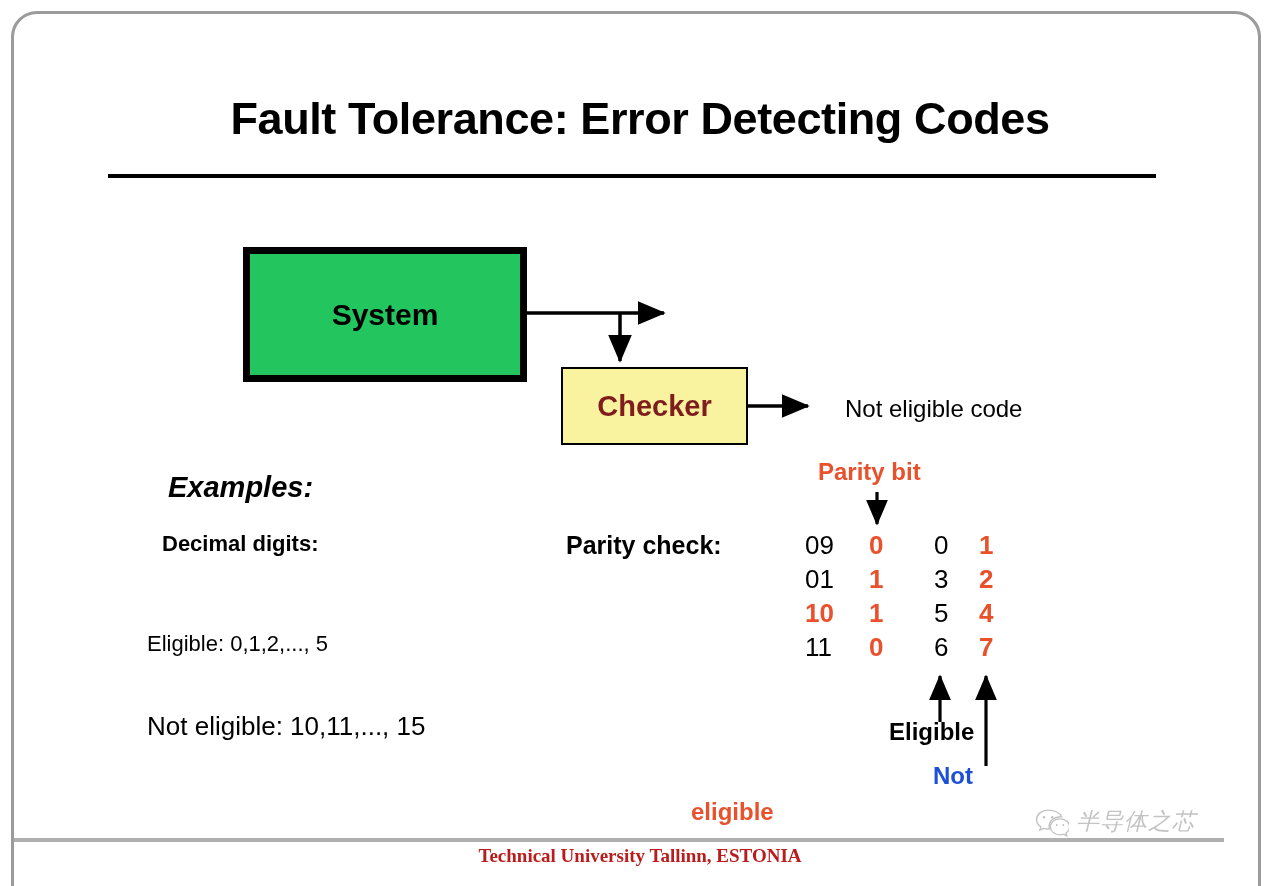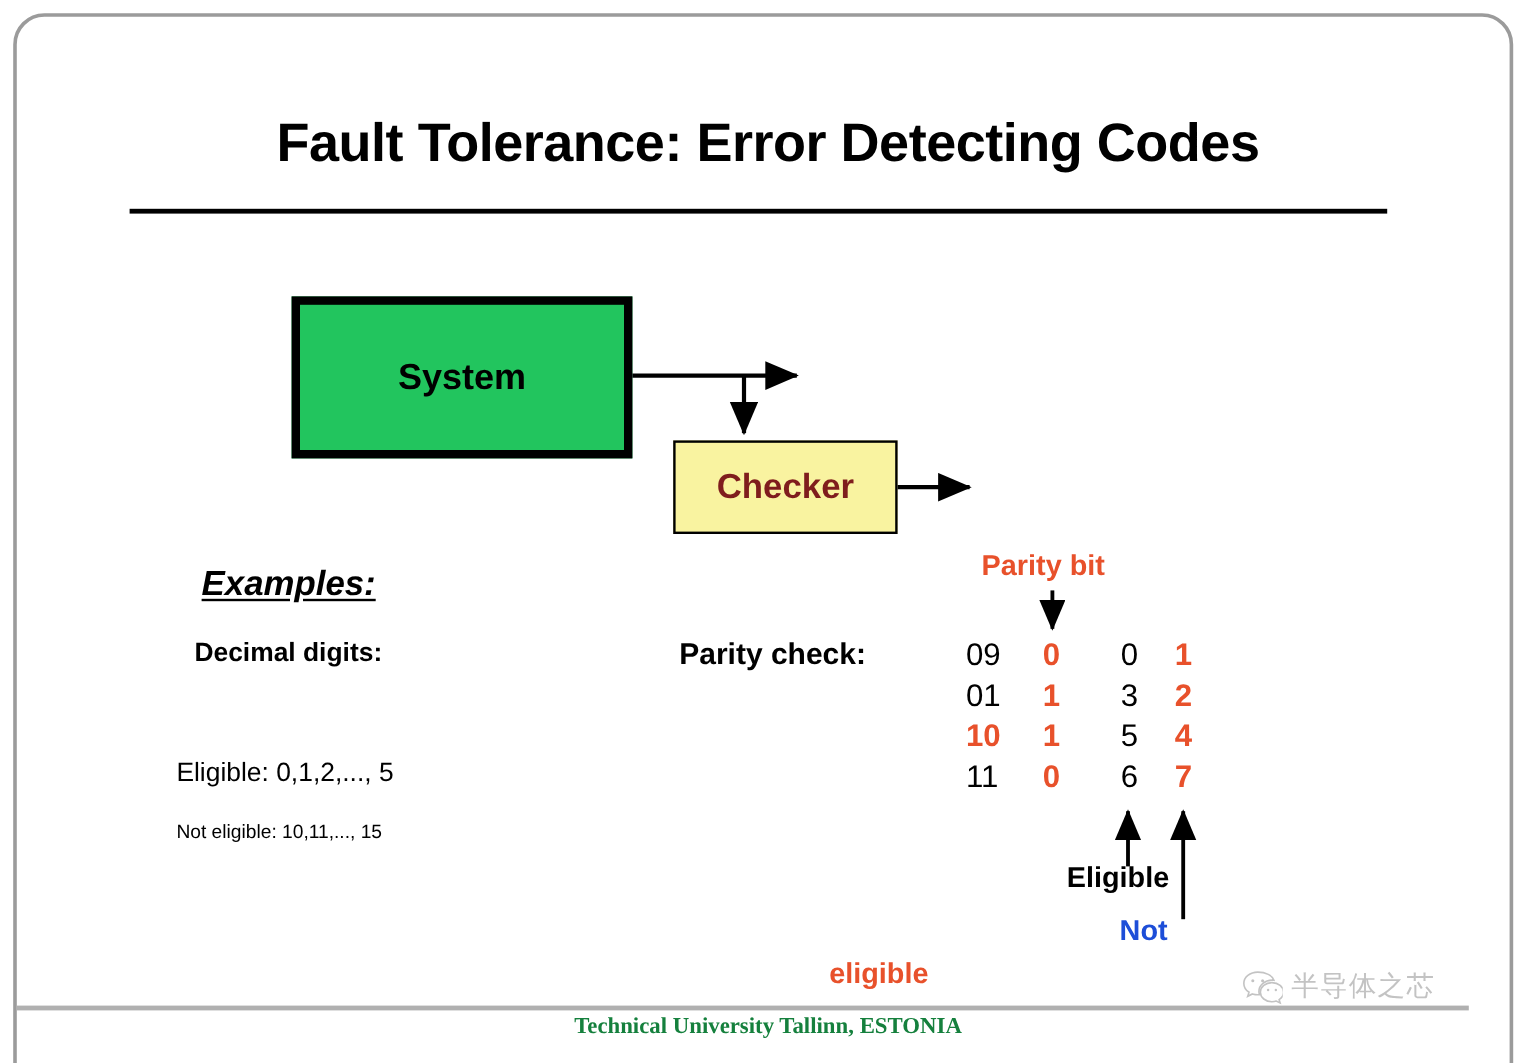--- a/index.html
+++ b/index.html
@@ -126,21 +126,20 @@
   }
 
   
   .examples-heading {
     position: absolute;
     left: 168px;
     top: 471px;
     font-size: 29px;
     font-weight: bold;
     font-style: italic;
-    text-decoration: underline;
     text-underline-offset: 3px;
     color: #000000;
     white-space: nowrap;
   }
   .decimal-digits {
     position: absolute;
     left: 162px;
     top: 531px;
     font-size: 22px;
     font-weight: bold;
@@ -151,22 +150,22 @@
     position: absolute;
     left: 147px;
     top: 631px;
     font-size: 22px;
     color: #000000;
     white-space: nowrap;
   }
   .not-eligible-line {
     position: absolute;
     left: 147px;
-    top: 685px;
-    font-size: 16px;
+    top: 711px;
+    font-size: 26px;
     color: #000000;
     white-space: nowrap;
   }
 
   
   .parity-check-label {
     position: absolute;
     left: 566px;
     top: 531px;
     font-size: 25px;
@@ -239,21 +238,21 @@
   }
   .footer-text {
     position: absolute;
     left: 0;
     top: 845px;
     width: 1280px;
     text-align: center;
     font-family: "Liberation Serif", serif;
     font-size: 19px;
     font-weight: bold;
-    color: #15803d;
+    color: #b91c1c;
     white-space: nowrap;
   }
 
   
   .watermark {
     position: absolute;
     left: 1035px;
     top: 806px;
     display: flex;
     align-items: center;
@@ -264,20 +263,21 @@
     width: 34px;
     height: 30px;
     flex: 0 0 auto;
   }
   .wm-text {
     font-size: 23px;
     color: #8d8d8d;
     letter-spacing: 1px;
     font-family: "DejaVu Sans", sans-serif;
     white-space: nowrap;
+    font-style: italic;
   }
 </style>
 </head>
 <body>
 
 <div id="slide">
 
   <div class="frame"></div>
 
   <div class="title">Fault Tolerance: Error Detecting Codes</div>
@@ -316,20 +316,21 @@
 
     <g>
       <line x1="940" y1="722" x2="940" y2="676" stroke="#000000" stroke-width="3.2" marker-end="url(#ah)"></line>
     </g>
 
     <g>
       <line x1="986" y1="766" x2="986" y2="676" stroke="#000000" stroke-width="3.2" marker-end="url(#ah)"></line>
     </g>
   </svg>
 
+  <div class="not-eligible-code">Not eligible code</div>
   <div class="parity-bit">Parity bit</div>
 
   <div class="examples-heading">Examples:</div>
   <div class="decimal-digits">Decimal digits:</div>
   <div class="eligible-line">Eligible: 0,1,2,..., 5</div>
   <div class="not-eligible-line">Not eligible: 10,11,..., 15</div>
 
   <div class="parity-check-label">Parity check:</div>
 
   <table class="parity-table">

